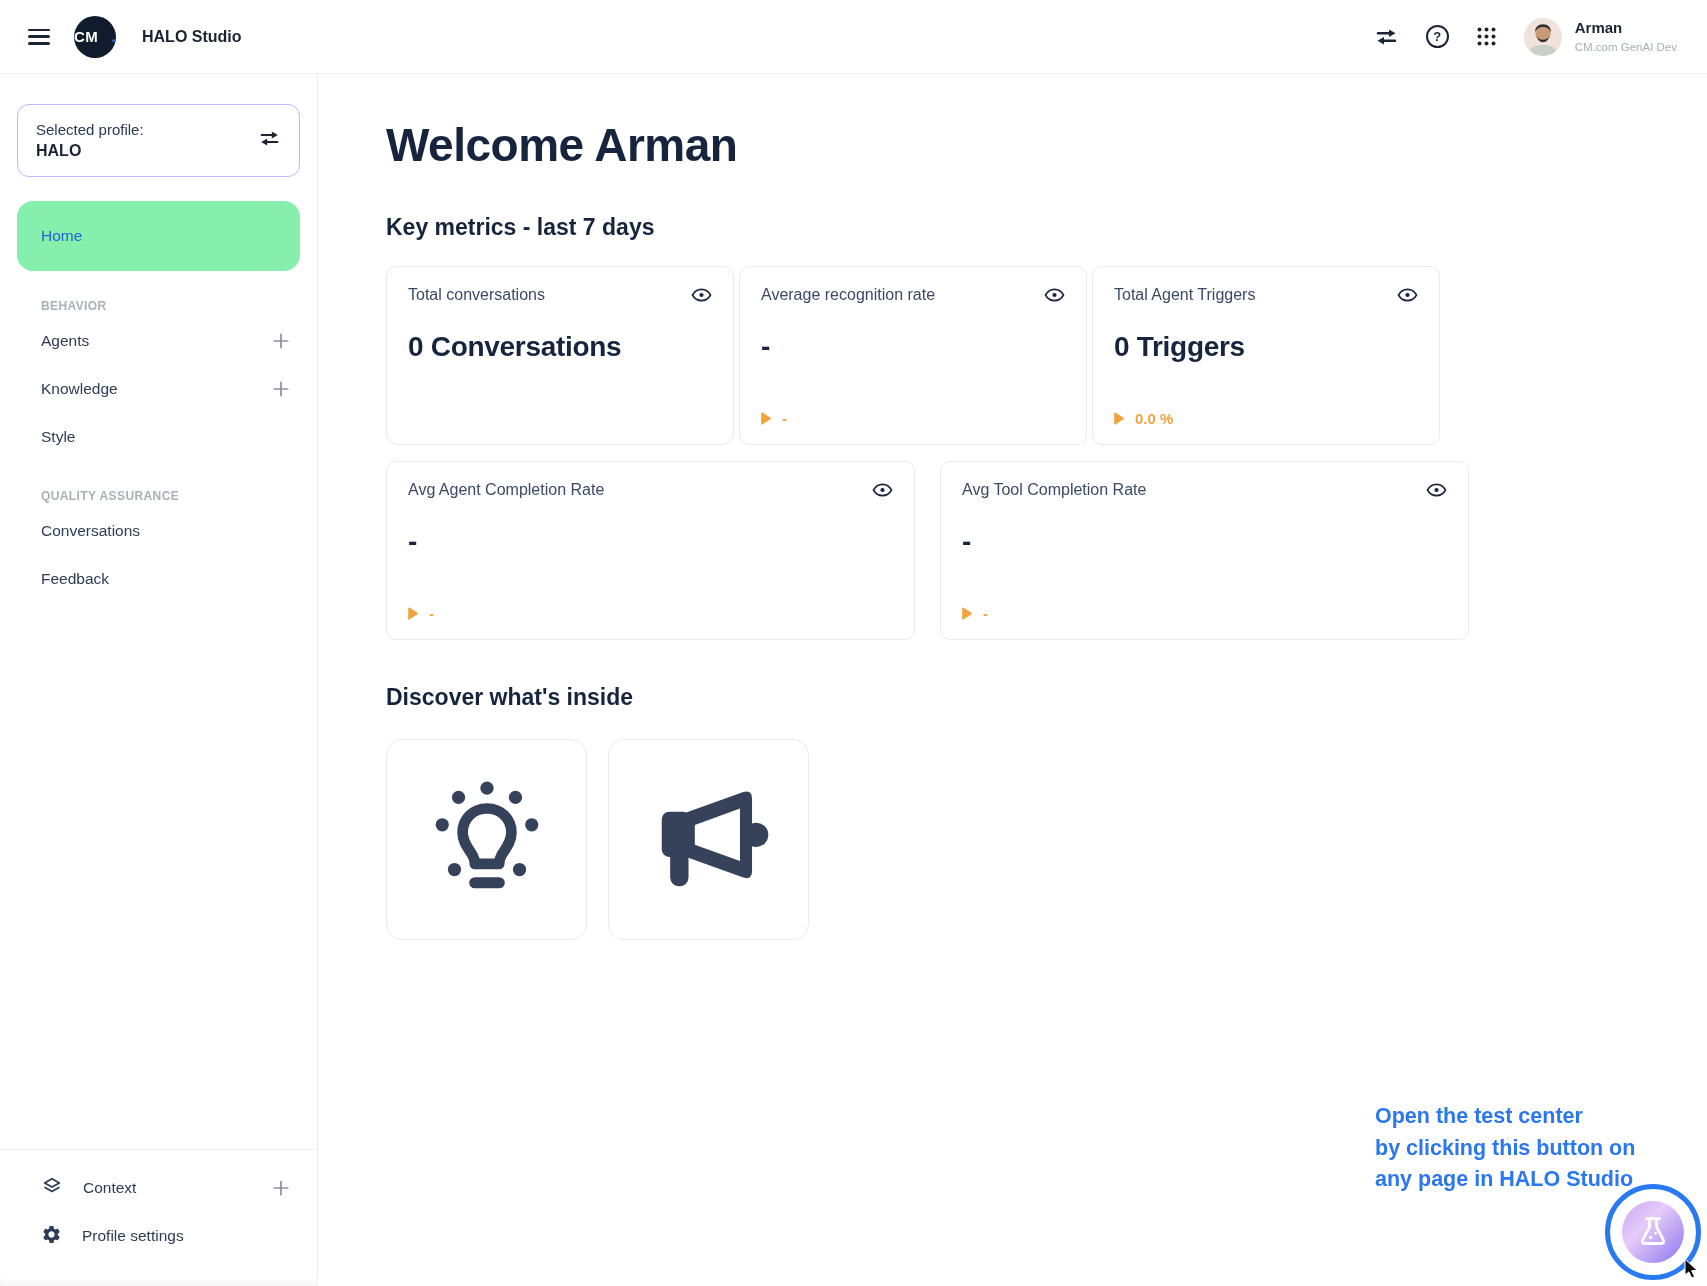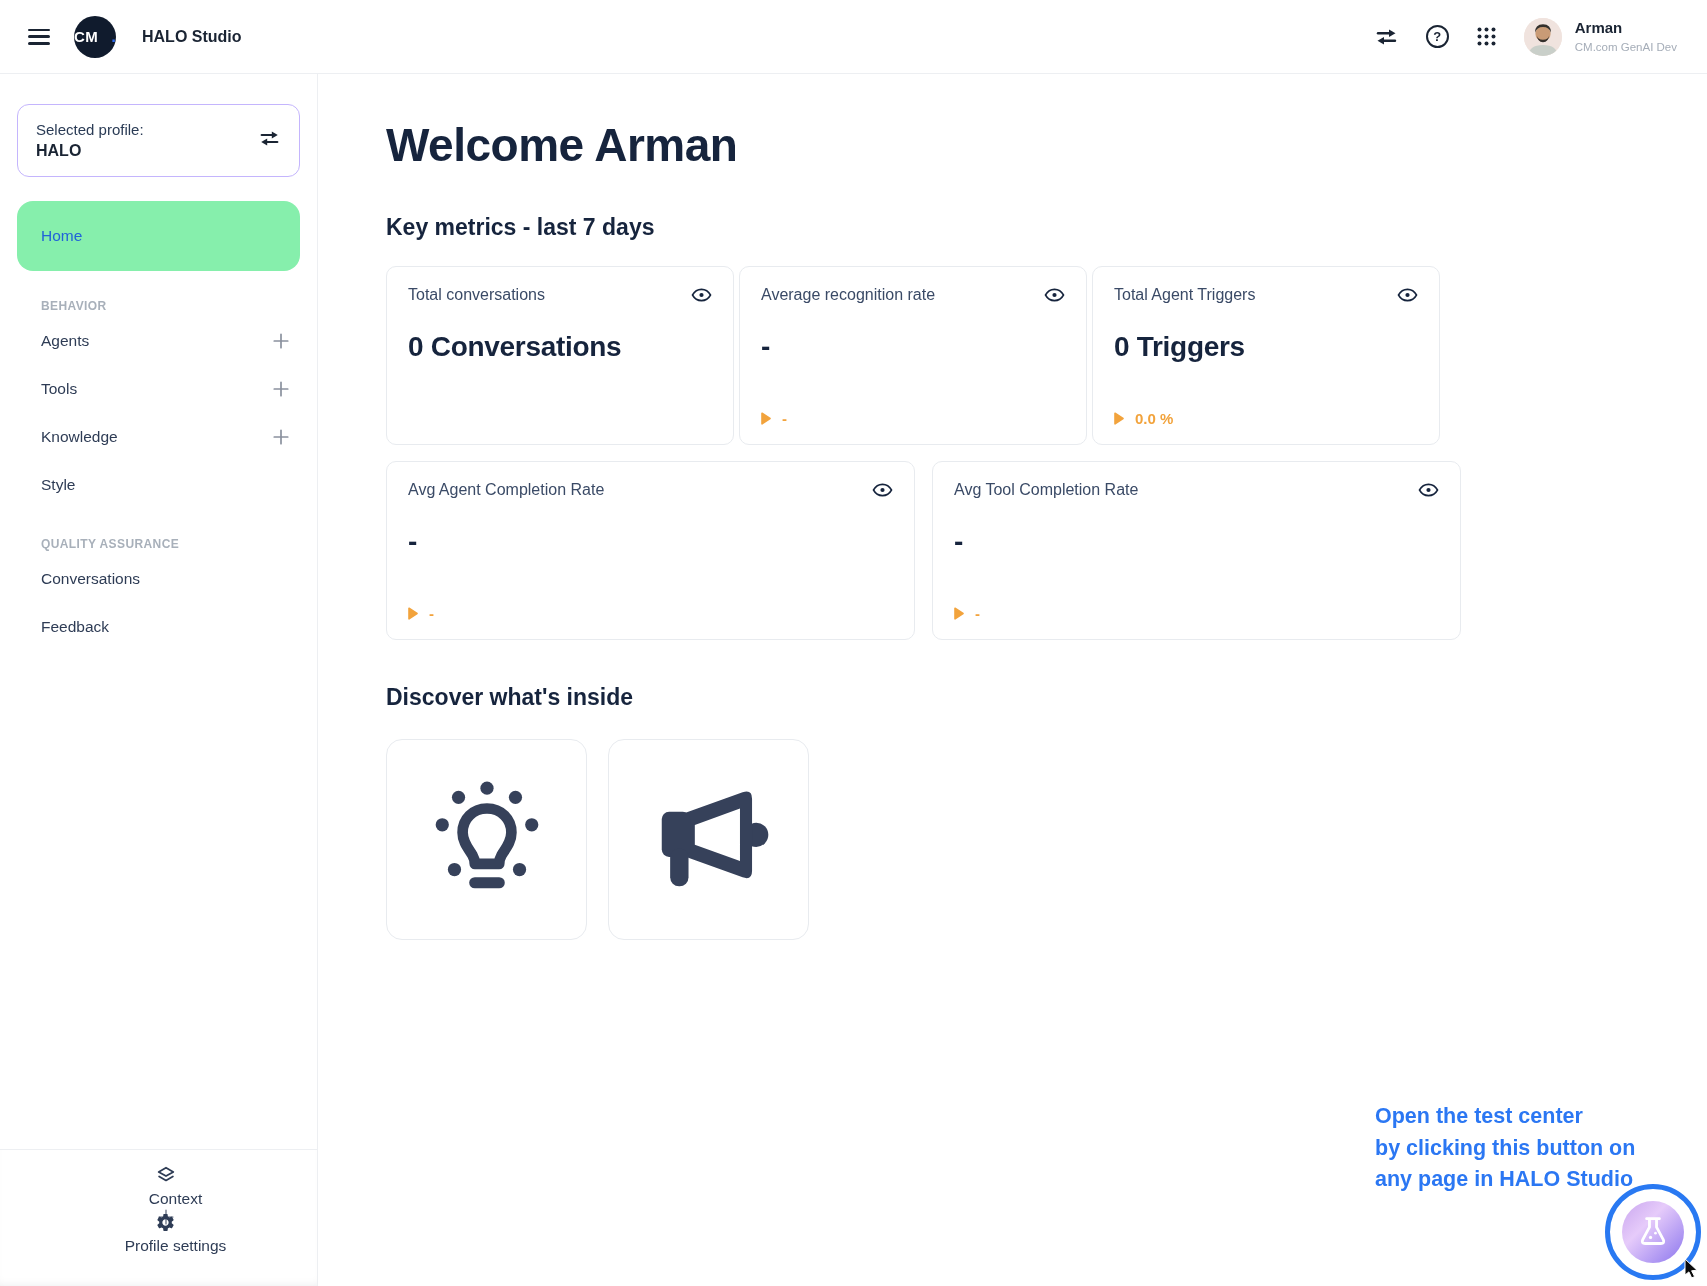--- a/index.html
+++ b/index.html
@@ -30,31 +30,31 @@
 
   
   .profile-card { border:1px solid #c4b5fd; border-radius:12px; padding:16px 18px; display:flex; align-items:center; justify-content:space-between; }
   .profile-label { font-size:15px; color:#2a3b55; }
   .profile-name { font-size:16px; font-weight:700; color:#1a2433; margin-top:4px; }
   .nav-home { margin-top:24px; background:#86efac; border-radius:16px; height:70px; display:flex; align-items:center; padding:0 24px; color:#2163d8; font-weight:400; font-size:15.5px; cursor:pointer; }
   .section-label { margin:28px 0 4px 24px; font-size:12px; font-weight:700; color:#a8b0ba; letter-spacing:.4px; }
   .nav-item { height:48px; display:flex; align-items:center; justify-content:space-between; padding:0 10px 0 24px; font-size:15.5px; color:#2e3c55; cursor:pointer; border-radius:10px; }
   .plus-btn { display:flex; align-items:center; justify-content:center; cursor:pointer; }
   .sidebar-footer { position:absolute; left:0; right:0; bottom:0; border-top:1px solid #edeff2; padding:14px 17px 26px; background:#fff; box-shadow:0 -6px 14px -12px rgba(20,30,50,.25) inset; }
-  .footer-item { height:48px; display:flex; align-items:center; padding:0 10px 0 24px; font-size:15.5px; color:#2e3c55; cursor:pointer;flex-direction:column; }
+  .footer-item { height:48px; display:flex; align-items:center; padding:0 10px 0 24px; font-size:15.5px; color:#2e3c55; cursor:pointer; }
   .footer-item .f-label { margin-left:20px; }
   .footer-item .spacer { flex:1; }
 
   
   .welcome { font-size:46px; font-weight:800; color:#16243d; letter-spacing:-.5px; }
   .section-heading { font-size:23px; font-weight:700; color:#16243d; }
   .metrics-heading { margin-top:42px; }
   .metrics-row { display:flex; margin-top:25px; }
   .metrics-row.r1 { gap:5px; }
-  .metrics-row.r2 { gap:17px; margin-top:16px; }
+  .metrics-row.r2 { gap:25px; margin-top:16px; }
   .metric-card { border:1px solid #e8ebef; border-radius:10px; background:#fff; height:179px; padding:19px 21px 17px; display:flex; flex-direction:column; }
   .metric-card.w3 { width:348px; }
   .metric-card.w2 { width:529px; }
   .card-top { display:flex; align-items:center; justify-content:space-between; }
   .card-label { font-size:16px; color:#3a4a66; }
   .card-value { margin-top:27px; font-size:28px; font-weight:800; color:#16243d; letter-spacing:-.3px; }
   .card-sub { margin-top:auto; display:flex; align-items:center; gap:11px; color:#f2a33c; font-weight:700; font-size:15px; }
   .eye { color:#16243d; cursor:pointer; display:flex; }
 
   .discover-heading { margin-top:44px; }
@@ -148,28 +148,20 @@
       </div>
 
       <div class="nav-home">
         <span>Home</span>
       </div>
 
       <div class="section-label">BEHAVIOR</div>
 
       <div class="nav-item">
         <span>Agents</span>
-        <span class="plus-btn">
-          <svg width="18" height="18" viewBox="0 0 16 16">
-              <path d="M8 2 V14 M2 8 H14" stroke="#8a919e" stroke-width="1.5" stroke-linecap="round"></path>
-            </svg>
-        </span>
-      </div>
-      <div class="nav-item">
-        <span>Tools</span>
         <span class="plus-btn">
           <svg width="18" height="18" viewBox="0 0 16 16">
               <path d="M8 2 V14 M2 8 H14" stroke="#8a919e" stroke-width="1.5" stroke-linecap="round"></path>
             </svg>
         </span>
       </div>
       <div class="nav-item">
         <span>Knowledge</span>
         <span class="plus-btn">
           <svg width="18" height="18" viewBox="0 0 16 16">

